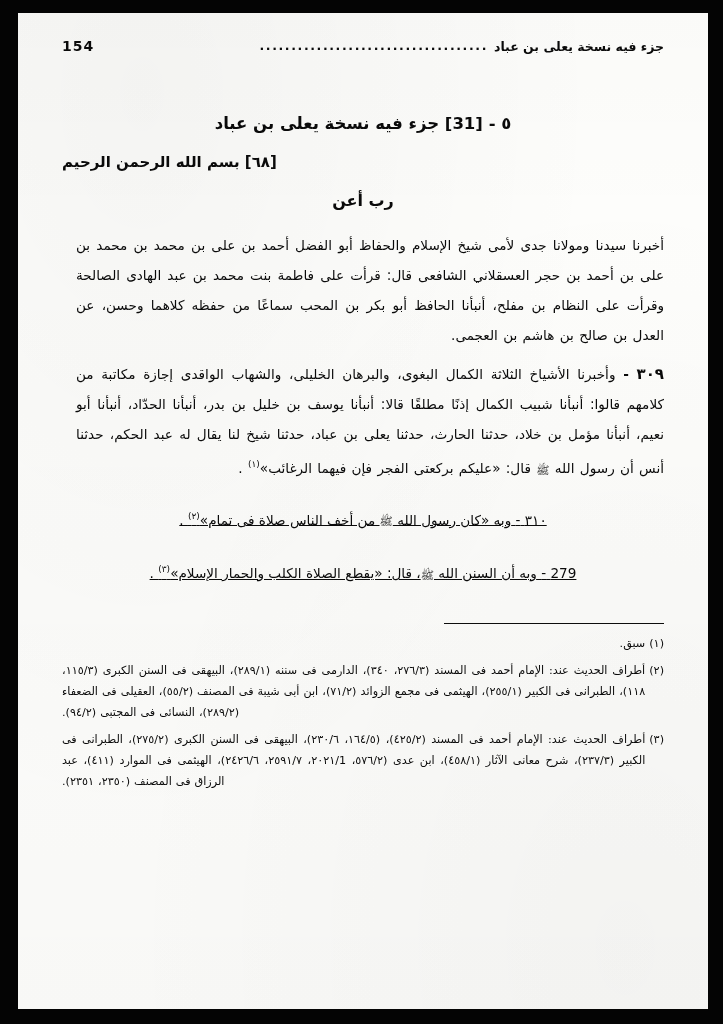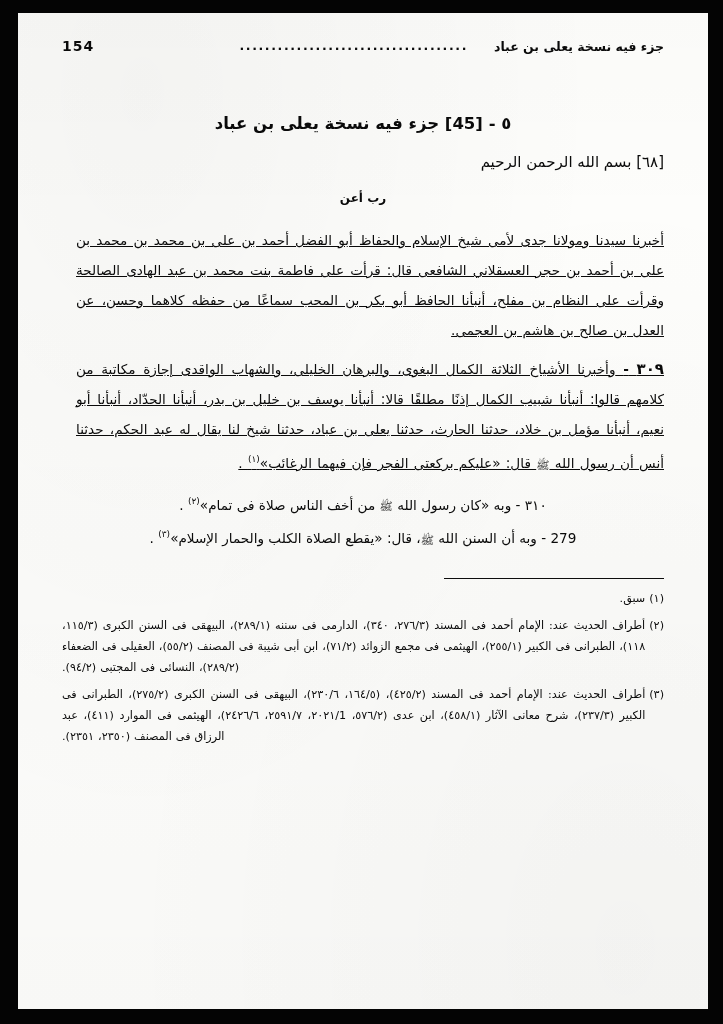--- a/index.html
+++ b/index.html
@@ -58,64 +58,63 @@
   .running-head {
     display: flex;
     align-items: baseline;
     gap: 6px;
     margin-top: 25px;
     font-size: 12.5px;
     font-weight: bold;
     direction: rtl;
     white-space: nowrap;
   }
-  .running-head .rh-title { flex: 0 0 auto; letter-spacing: -0.2px; margin-left: 20px; }
+  .running-head .rh-title { flex: 0 0 auto; letter-spacing: -0.2px; }
   .running-head .rh-leader {
     flex: 1 1 auto;
     overflow: hidden;
     font-size: 12.5px;
     letter-spacing: 1.6px;
     line-height: 1;
     transform: translateY(-1px);
   }
   .running-head .rh-folio { flex: 0 0 auto; font-size: 14px; letter-spacing: 1px; }
 
   
   .doc-title {
     text-align: center;
     font-size: 16.5px;
     font-weight: bold;
     margin-top: 60px;
     letter-spacing: -0.2px;
   }
   .basmala {
-    text-align: right;
+    text-align: left;
     font-size: 15px;
-    font-weight: normal;
+    font-weight: bold;
     margin-top: 20px;
     letter-spacing: -0.2px;
   }
   .invocation {
     text-align: center;
-    font-size: 12px;
+    font-size: 16px;
     font-weight: bold;
     margin-top: 20px;
   }
 
   
   .body-block { margin-top: 20px; }
   .para {
     font-size: 13.6px;
     line-height: 30px;
     text-align: justify;
     text-align-last: right;
     direction: rtl;
     margin: 0 0 9px 14px;
     word-spacing: 1px;
-    text-decoration: underline;
   }
   .para .num {
     font-weight: bold;
     font-size: 15px;
     letter-spacing: 1px;
   }
   .para .dash { font-weight: bold; }
   .sup {
     font-size: 9px;
     vertical-align: super;
@@ -125,25 +124,26 @@
     display: inline-block;
     font-size: 11px;
     transform: translateY(1px);
     letter-spacing: -1px;
     filter: blur(0.15px);
   }
 
   
   .entry {
     font-size: 13.6px;
-    line-height: 24px;
+    line-height: 44px;
     direction: rtl;
     text-align: justify;
     text-align-last: right;
     margin: 0 0 4px 0;
+    text-decoration: underline;
   }
   .entry.center-ish { text-align: center; text-align-last: center; }
 
   
   .fn-rule {
     width: 220px;
     height: 0;
     border-top: 1.6px solid #0d0d0d;
     margin: 26px 0 9px auto;
   }
@@ -171,21 +171,21 @@
 <div id="scan-frame">
   <div id="page-sheet">
     <div class="page-inner">
 
       <div class="running-head">
         <span class="rh-title">جزء فيه نسخة يعلى بن عباد</span>
         <span class="rh-leader">....................................</span>
         <span class="rh-folio">154</span>
       </div>
 
-      <div class="doc-title">٥ - [45] جزء فيه نسخة يعلى بن عباد</div>
+      <div class="doc-title">٥ - [31] جزء فيه نسخة يعلى بن عباد</div>
       <div class="basmala">[٦٨] بسم الله الرحمن الرحيم</div>
       <div class="invocation">رب أعن</div>
 
       <div class="body-block">
 
         <p class="para">أخبرنا سيدنا ومولانا جدى لأمى شيخ الإسلام والحفاظ أبو الفضل أحمد بن على بن محمد بن محمد بن على بن أحمد بن حجر العسقلاني الشافعى قال: قرأت على فاطمة بنت محمد بن عبد الهادى الصالحة وقرأت على النظام بن مفلح، أنبأنا الحافظ أبو بكر بن المحب سماعًا من حفظه كلاهما وحسن، عن العدل بن صالح بن هاشم بن العجمى.</p>
 
         <p class="para">
           <span class="num">٣٠٩</span>
           <span class="dash">-</span>

